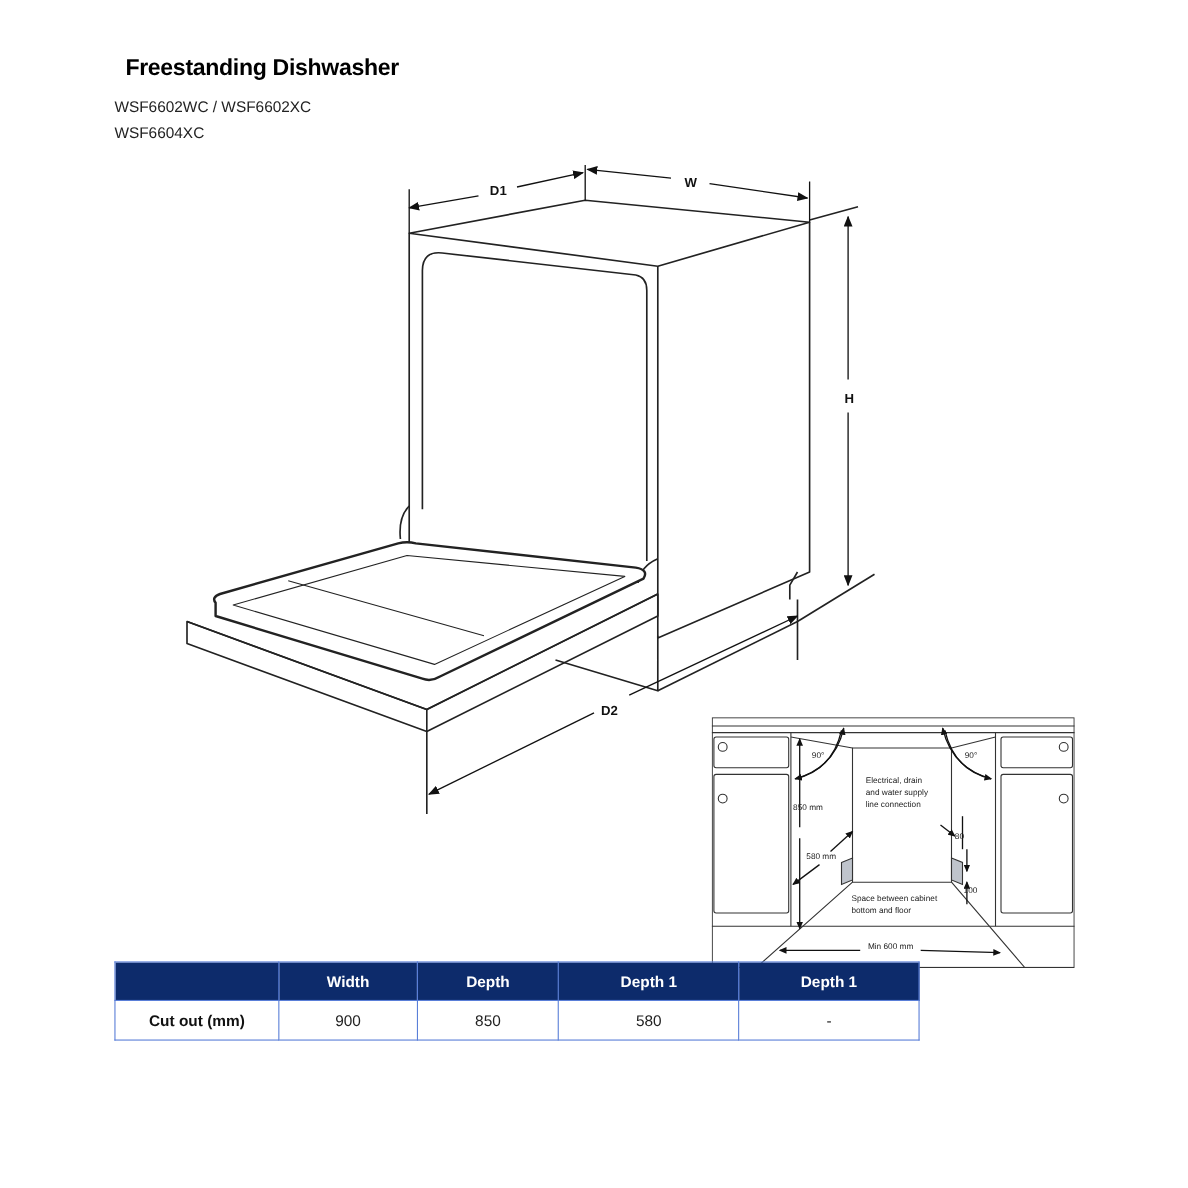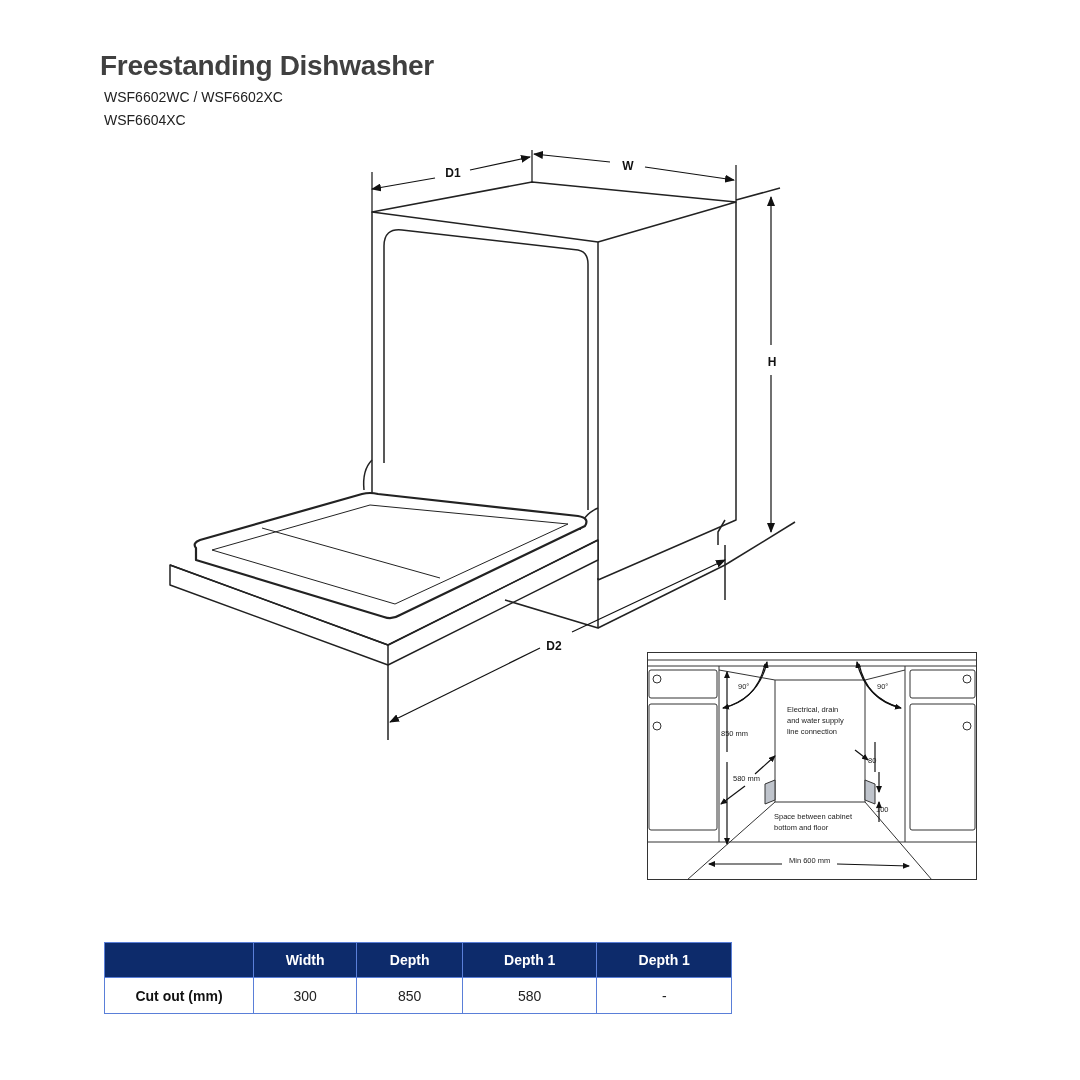--- a/index.html
+++ b/index.html
@@ -1,23 +1,23 @@
 <!DOCTYPE html>
 <html><head>
   <meta charset="utf-8">
   <style>
     html, body { margin:0; padding:0; background:#ffffff; }
     body { width:1080px; height:1080px; position:relative; overflow:hidden; font-family:"Liberation Sans", sans-serif; color:#1a1a1a; }
-    .title { position:absolute; left:100px; top:50px; font-size:28px; font-weight:bold; letter-spacing:-0.3px; color:#404040; }
+    .title { position:absolute; left:114px; top:50px; font-size:21px; font-weight:bold; letter-spacing:-0.3px; color:#000000; }
     .models { position:absolute; left:104px; top:86px; font-size:14px; line-height:23px; color:#222; }
     .models div { white-space:nowrap; }
     svg text { font-family:"Liberation Sans", sans-serif; }
     .main-drawing { position:absolute; left:0; top:0; }
     .install-box { position:absolute; left:647px; top:652px; width:330px; height:228px; }
-    table.spec { position:absolute; left:104px; top:942px; width:628px; border-collapse:collapse; font-size:14px; }
+    table.spec { position:absolute; left:104px; top:874px; width:732px; border-collapse:collapse; font-size:14px; }
     table.spec th { background:#0d2b6b; color:#ffffff; font-weight:bold; height:32px; border:1.5px solid #5a7fd8; text-align:center; font-size:14px; }
     table.spec td { height:33px; border:1.5px solid #5a7fd8; text-align:center; color:#222;margin-left:48px; }
     table.spec td.rowhead { font-weight:bold; color:#111; }
   </style>
 </head>
 <body>
 
 <div class="title">Freestanding Dishwasher</div>
 <div class="models">
   <div>WSF6602WC / WSF6602XC</div>
@@ -165,19 +165,19 @@
       <th style="width:146px"></th>
       <th>Width</th>
       <th>Depth</th>
       <th>Depth 1</th>
       <th>Depth 1</th>
     </tr>
   </thead>
   <tbody>
     <tr>
       <td class="rowhead">Cut out (mm)</td>
-      <td>300</td>
+      <td>900</td>
       <td>850</td>
       <td>580</td>
       <td>-</td>
     </tr>
   </tbody>
 </table>
 
 </body></html>

